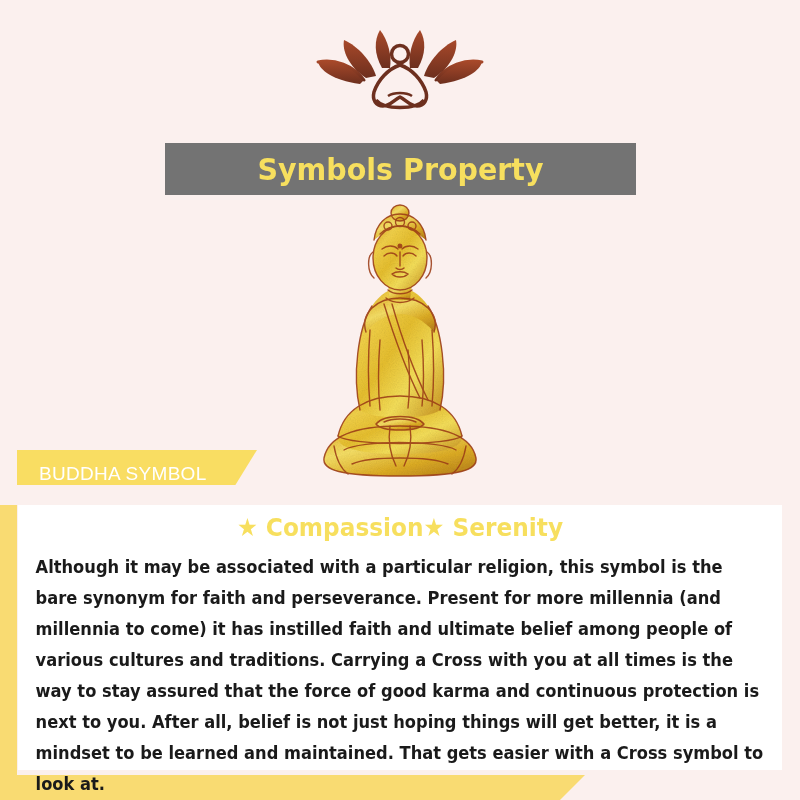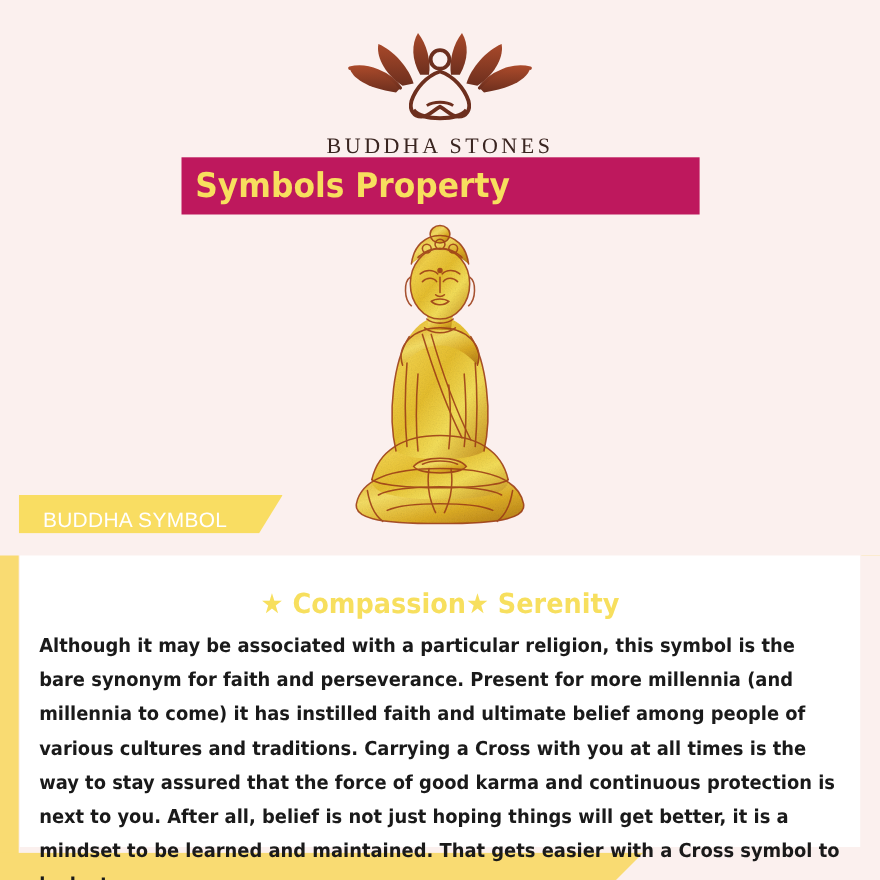--- a/index.html
+++ b/index.html
@@ -45,22 +45,22 @@
     font-size:20px;
     letter-spacing:3.2px;
     color:#3a2520;
     font-weight:400;
   }
 
   
   .title-banner {
     position:absolute; left:165px; top:143px;
     width:471px; height:52px;
-    background:#be185d;
-    display:flex; align-items:center; 
+    background:#737373;
+    display:flex; align-items:center; justify-content:center;
   }
   .title-text {
     font-family:"DejaVu Sans", sans-serif;
     font-weight:bold;
     font-size:31px;
     color:#f7df5e;
     letter-spacing:0px;
     transform:scaleX(0.92);
     white-space:nowrap;
   }
@@ -80,21 +80,21 @@
   .symbol-ribbon-label {
     color:#ffffff; font-size:19px; letter-spacing:0.3px;
     padding-left:22px; font-weight:400;
     font-family:"Liberation Sans", sans-serif;
   }
 
   
   .content {
     position:absolute; left:18px; top:505px; width:764px; height:265px;
     background:#ffffff; z-index:3;
-    padding:29px 12px 0 12px;
+    padding:8px 12px 0 12px;
   }
 
   .subtitle {
     text-align:center;
     font-family:"DejaVu Sans", sans-serif;
     font-weight:bold;
     font-size:25px;
     color:#f7df5e;
     transform:scaleX(0.93);
     white-space:nowrap;
@@ -152,21 +152,20 @@
         <circle cx="90" cy="32" r="8.5" fill="none" stroke="#6d2f1e" stroke-width="3.5"></circle>
 
         <path d="M90 43 C 78 47, 68 58, 64 70 C 62 78, 66 84, 73 84
                  C 80 84, 84 78, 90 75 C 96 78, 100 84, 107 84
                  C 114 84, 118 78, 116 70 C 112 58, 102 47, 90 43 Z" fill="none" stroke="#6d2f1e" stroke-width="3.5" stroke-linejoin="round"></path>
 
         <path d="M66 78 C 74 88, 106 88, 114 78" fill="none" stroke="#6d2f1e" stroke-width="3.5"></path>
         <path d="M78 74 C 84 70, 96 70, 102 74" fill="none" stroke="#6d2f1e" stroke-width="2.6"></path>
       </g>
     </svg>
-    <div class="logo-text">BUDDHA STONES</div>
   </div>
 
   <div class="title-banner">
     <span class="title-text">Symbols Property</span>
   </div>
 
   <svg class="buddha" viewBox="0 0 200 290">
     <defs>
       <linearGradient id="gold" x1="0" y1="0" x2="1" y2="1">
         <stop offset="0%" stop-color="#d9a227"></stop>

